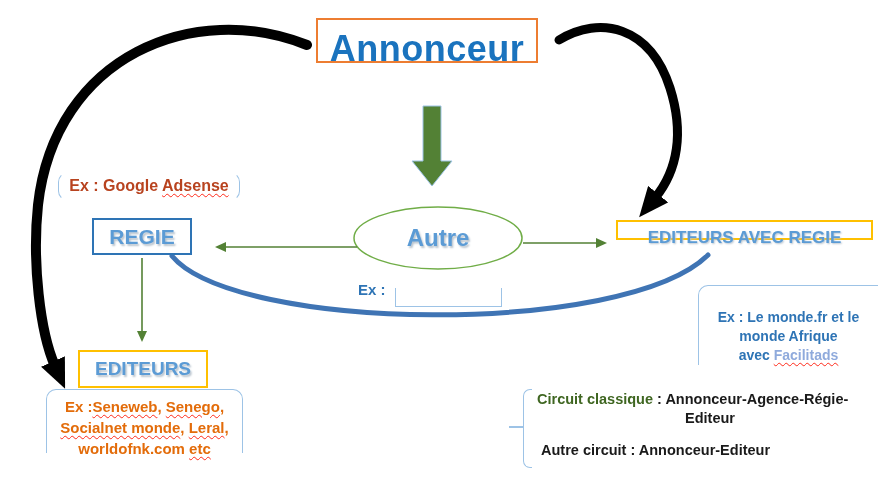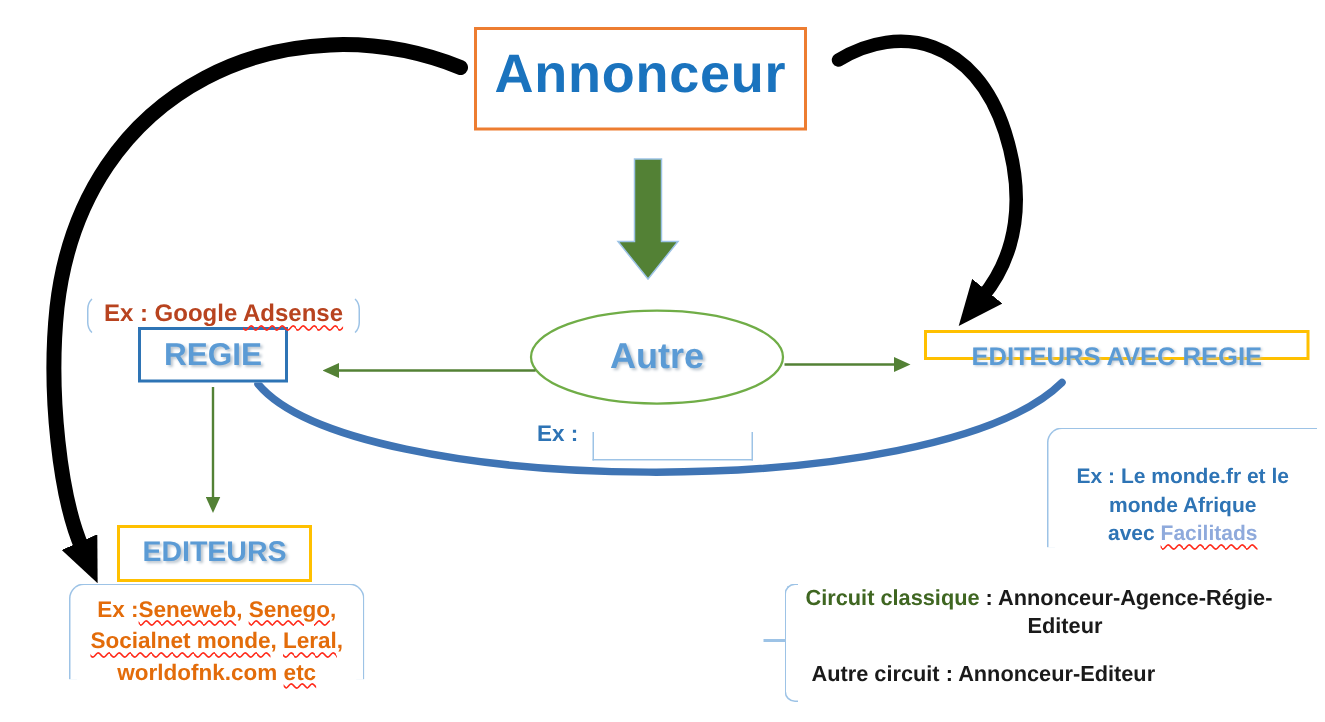--- a/index.html
+++ b/index.html
@@ -3,33 +3,33 @@
 <meta charset="utf-8">
 <style>
   html,body{margin:0;padding:0;background:#fff;}
   #canvas{
     position:relative;width:883px;height:481px;background:#fff;overflow:hidden;
     font-family:"Liberation Sans",sans-serif;
   }
   #arrow-layer{position:absolute;left:0;top:0;z-index:1;}
   .abs{position:absolute;z-index:2;box-sizing:border-box;}
   .node{background:#fff;text-align:center;font-weight:bold;}
-  #annonceur-box{left:316px;top:18px;width:222px;height:69px;border:2.5px solid #ED7D31;
+  #annonceur-box{left:316px;top:18px;width:222px;height:45px;border:2.5px solid #ED7D31;
     color:#1A73BE;font-size:36px;line-height:58px;letter-spacing:0.5px;}
   #agence-label{left:354px;top:223px;width:168px;height:30px;background:transparent;
     color:#5B9BD5;font-size:24px;line-height:30px;text-shadow:1.5px 1.5px 2px #b9c4ce;}
   #regie-box{left:92px;top:218px;width:100px;height:37px;border:2px solid #2E74B5;
     color:#5B9BD5;font-size:21px;line-height:33px;text-shadow:1.5px 1.5px 2px #b9c4ce;}
   #ear-box{left:616px;top:220px;width:257px;height:20px;border:2px solid #FFC000;
     color:#5B9BD5;font-size:17px;line-height:32px;text-shadow:1px 1px 2px #b9c4ce;}
   #editeurs-box{left:78px;top:350px;width:130px;height:38px;border:2px solid #FFC000;
     color:#5B9BD5;font-size:19px;line-height:34px;text-shadow:1.5px 1.5px 2px #b9c4ce;}
   #adsense-label{left:58px;top:172px;width:182px;height:29px;
     border:1.5px solid #9DC3E6;border-top-color:transparent;border-bottom-color:transparent;
-    border-radius:10px;color:#B8431F;font-size:16px;line-height:26px;font-weight:bold;text-align:center;margin-top:24px;}
+    border-radius:10px;color:#B8431F;font-size:16px;line-height:26px;font-weight:bold;text-align:center;}
   #mid-ex{left:358px;top:281px;color:#2E74B5;font-size:15px;font-weight:bold;}
   #mid-empty-box{left:395px;top:288px;width:107px;height:19px;
     border:1px solid #9DC3E6;border-top:none;background:transparent;}
   #lemonde{left:698px;top:285px;width:180px;border-left:1.5px solid #9DC3E6;
     border-top:1.5px solid #9DC3E6;border-top-left-radius:10px;padding-top:22px;
     color:#2E74B5;font-size:14px;line-height:19px;font-weight:bold;text-align:center;}
   #lemonde .light{color:#8FAADC;}
   #seneweb-bracket{left:46px;top:389px;width:197px;height:64px;
     border:1.5px solid #9DC3E6;border-bottom:none;border-radius:10px 10px 0 0;}
   #seneweb-text{left:42px;top:396px;width:205px;z-index:3;

